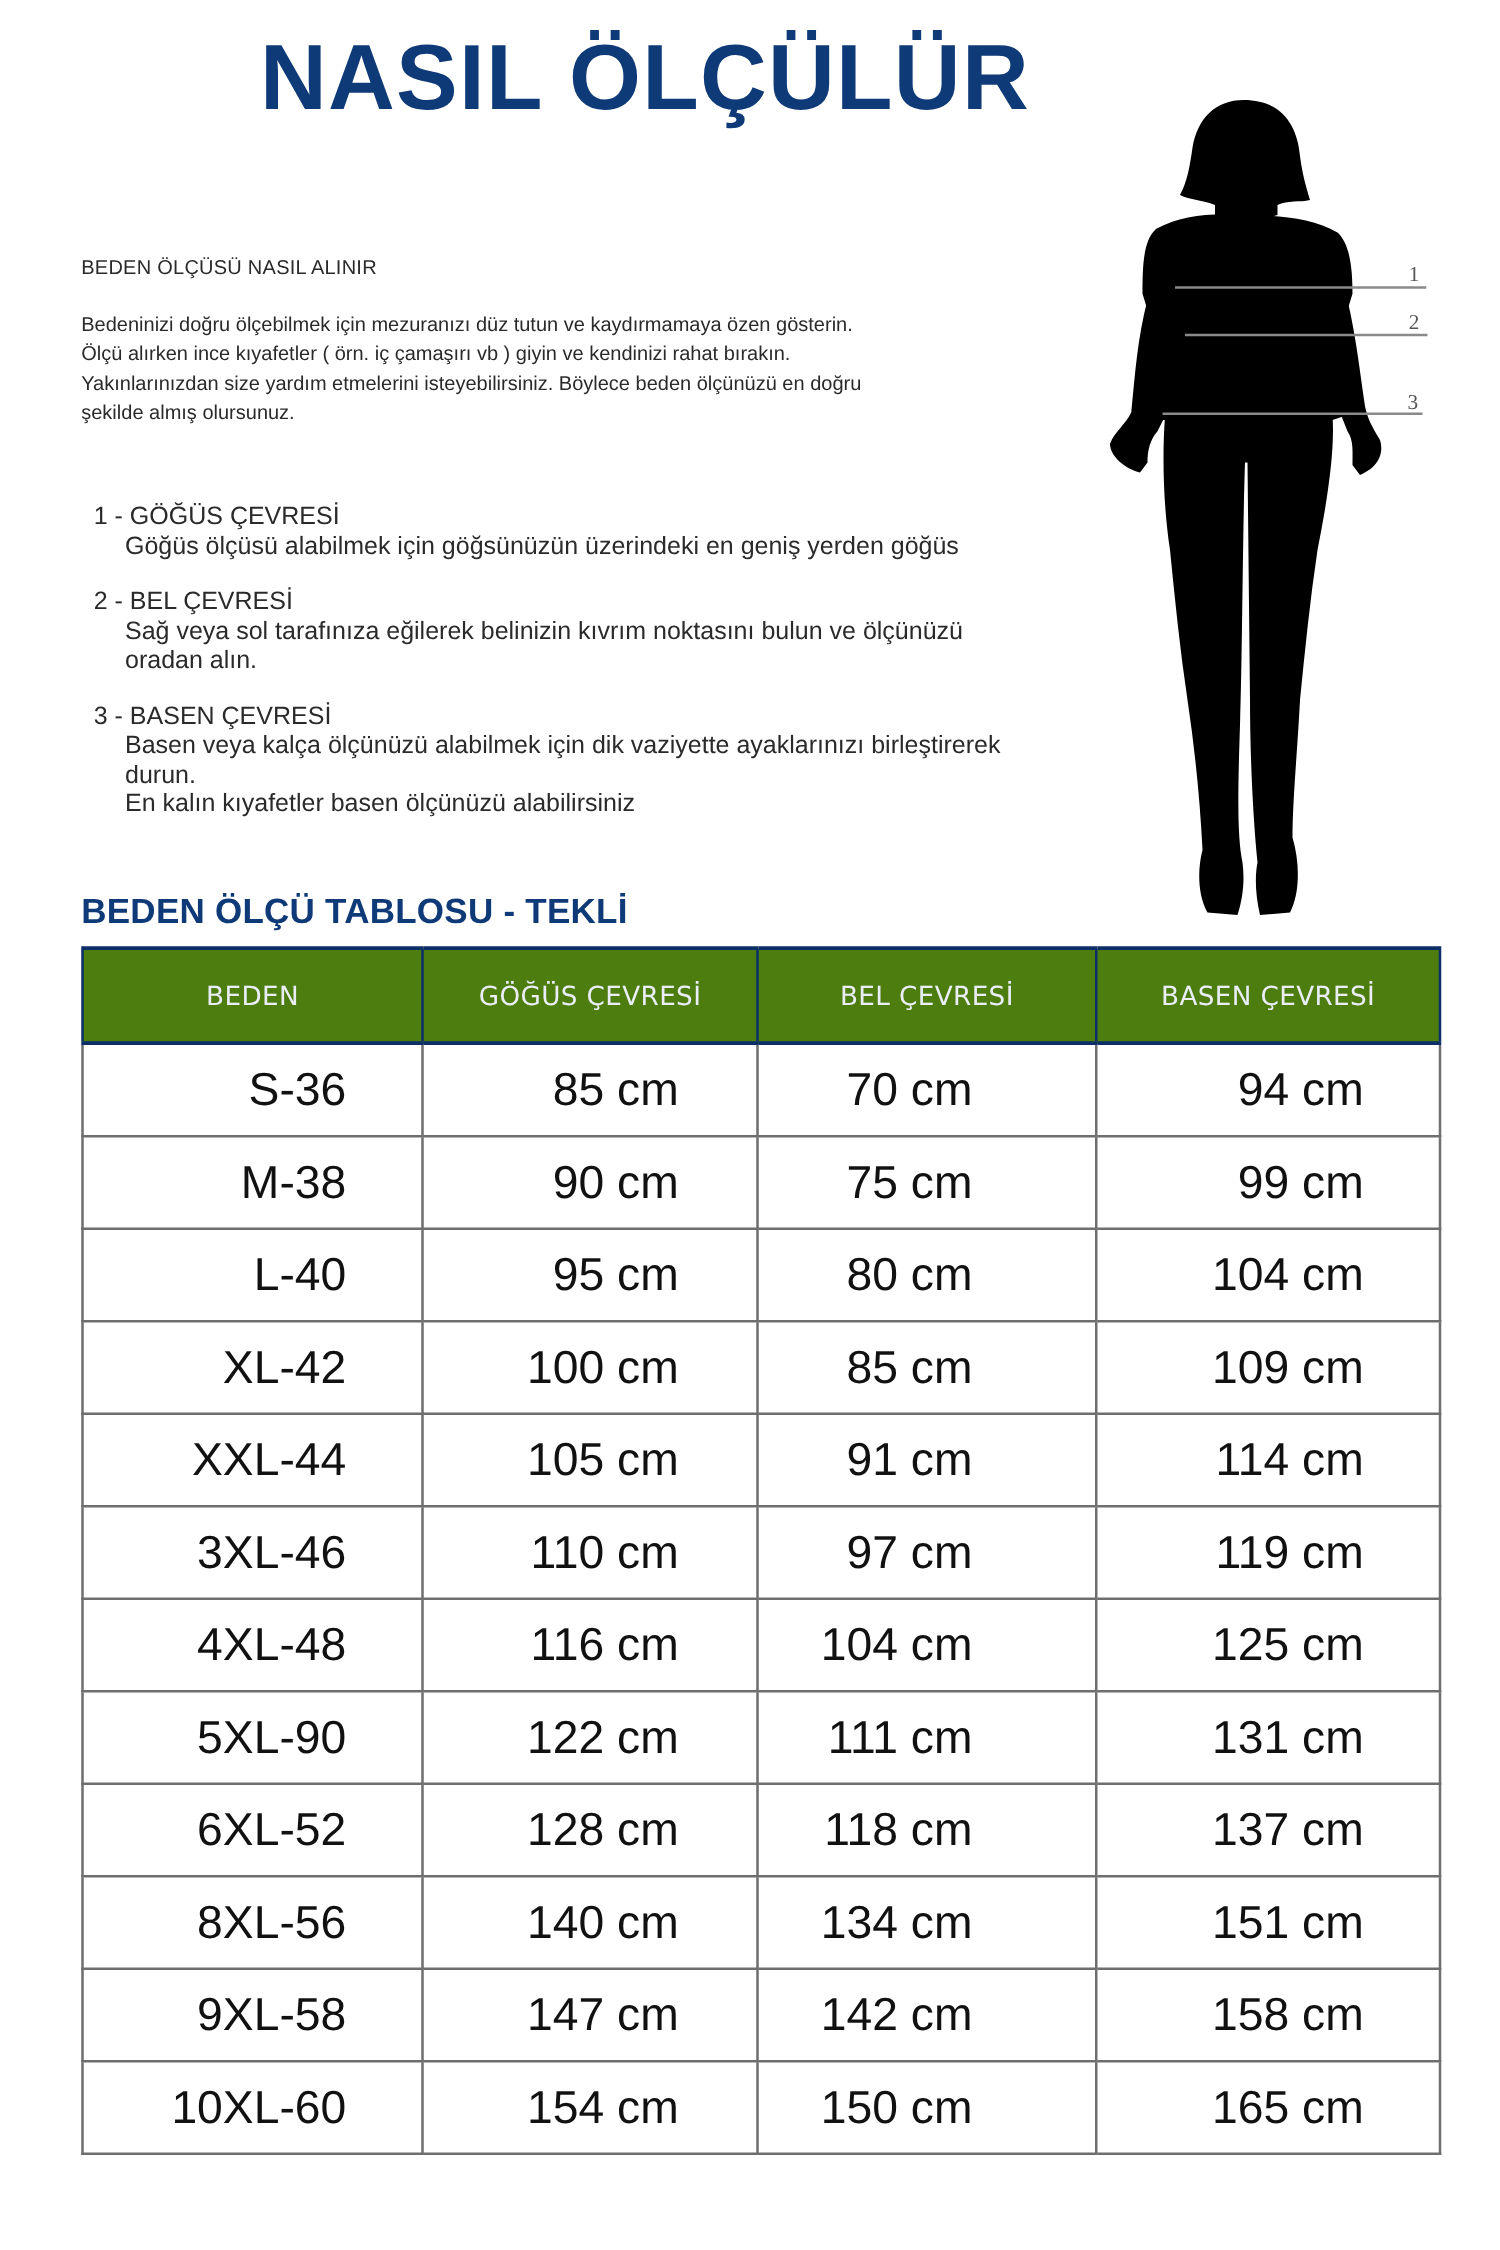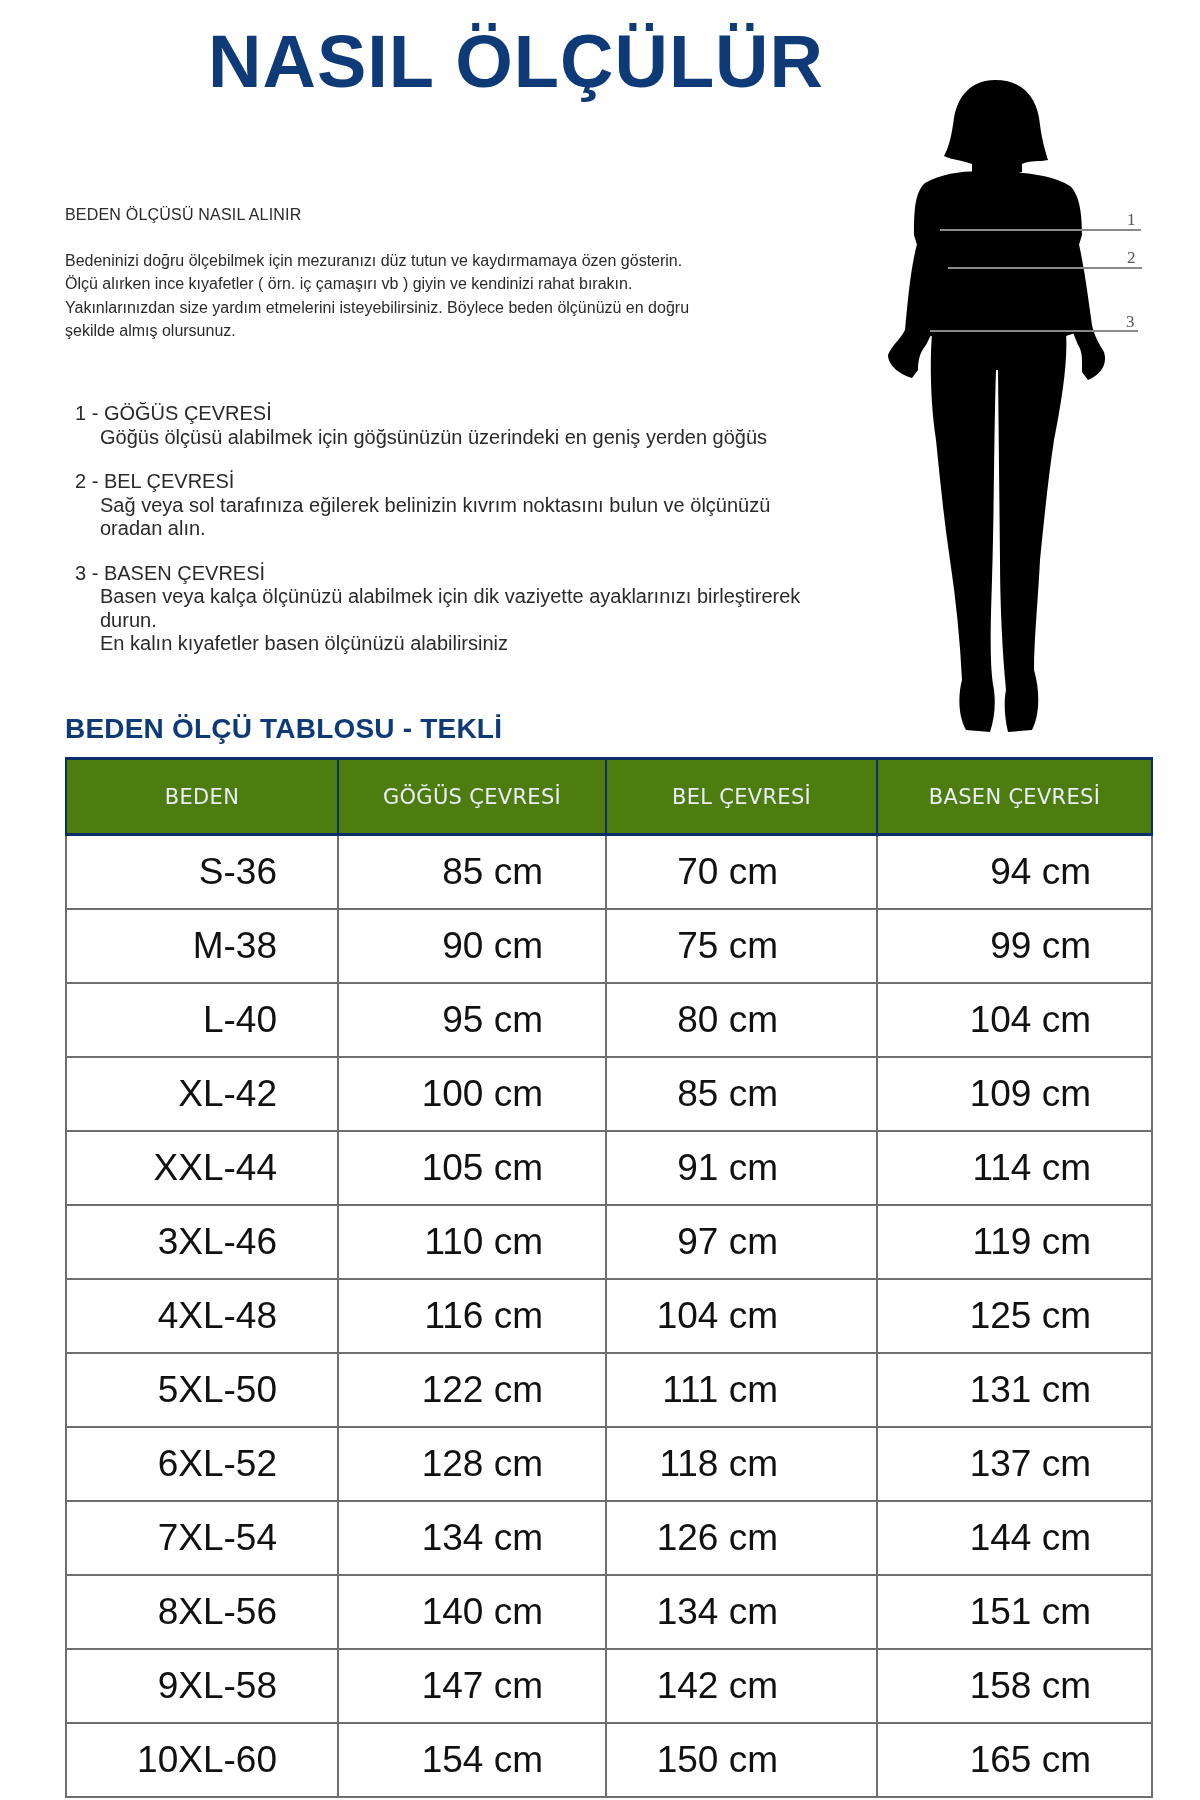--- a/index.html
+++ b/index.html
@@ -170,38 +170,32 @@
         <td class="c-waist">97 cm</td>
         <td class="c-hip">119 cm</td>
       </tr>
       <tr>
         <td class="c-size">4XL-48</td>
         <td class="c-chest">116 cm</td>
         <td class="c-waist">104 cm</td>
         <td class="c-hip">125 cm</td>
       </tr>
       <tr>
-        <td class="c-size">5XL-50</td>
+        <td class="c-size">5XL-90</td>
         <td class="c-chest">122 cm</td>
         <td class="c-waist">111 cm</td>
         <td class="c-hip">131 cm</td>
       </tr>
       <tr>
         <td class="c-size">6XL-52</td>
         <td class="c-chest">128 cm</td>
         <td class="c-waist">118 cm</td>
         <td class="c-hip">137 cm</td>
       </tr>
       <tr>
-        <td class="c-size">7XL-54</td>
-        <td class="c-chest">134 cm</td>
-        <td class="c-waist">126 cm</td>
-        <td class="c-hip">144 cm</td>
-      </tr>
-      <tr>
         <td class="c-size">8XL-56</td>
         <td class="c-chest">140 cm</td>
         <td class="c-waist">134 cm</td>
         <td class="c-hip">151 cm</td>
       </tr>
       <tr>
         <td class="c-size">9XL-58</td>
         <td class="c-chest">147 cm</td>
         <td class="c-waist">142 cm</td>
         <td class="c-hip">158 cm</td>

